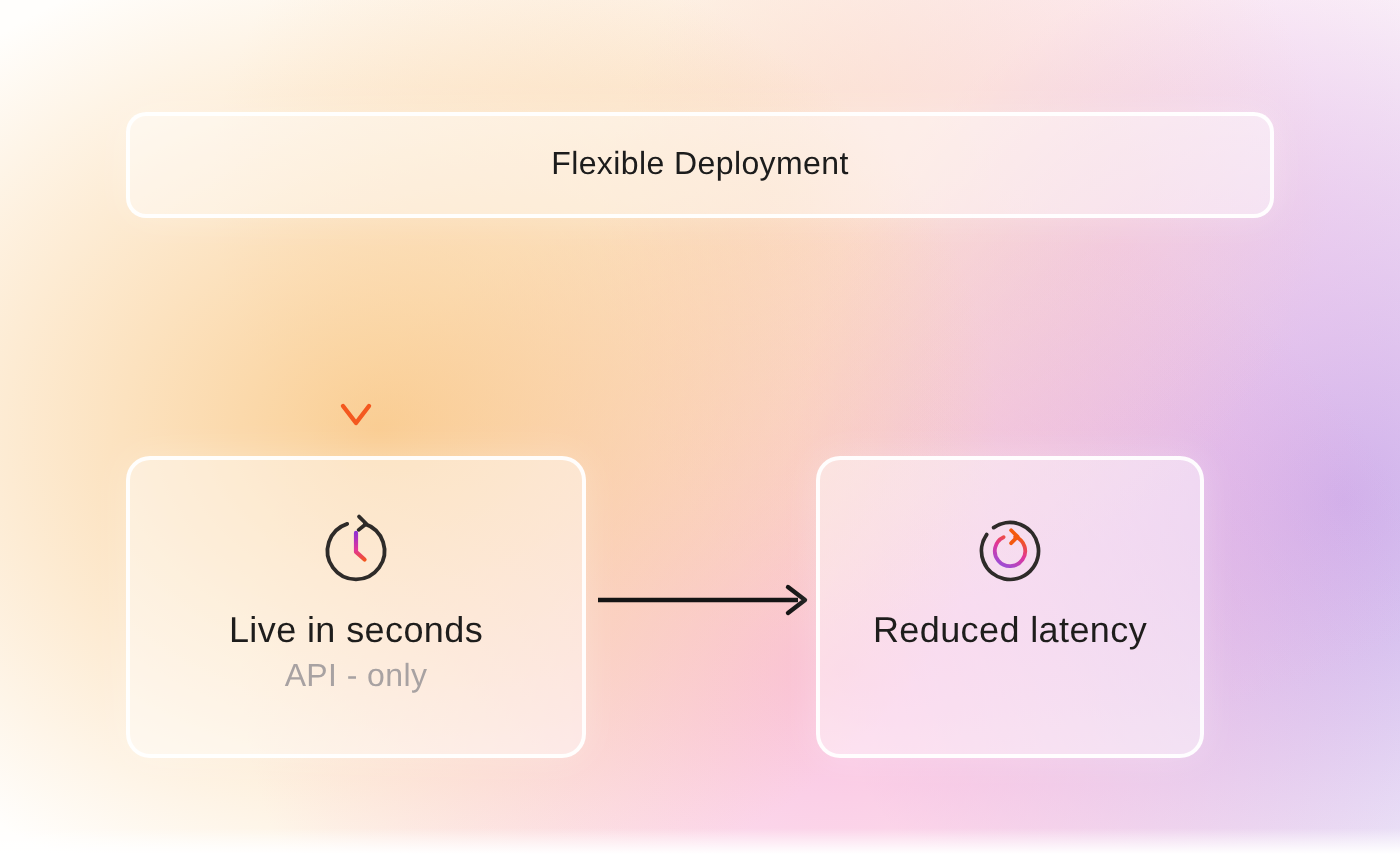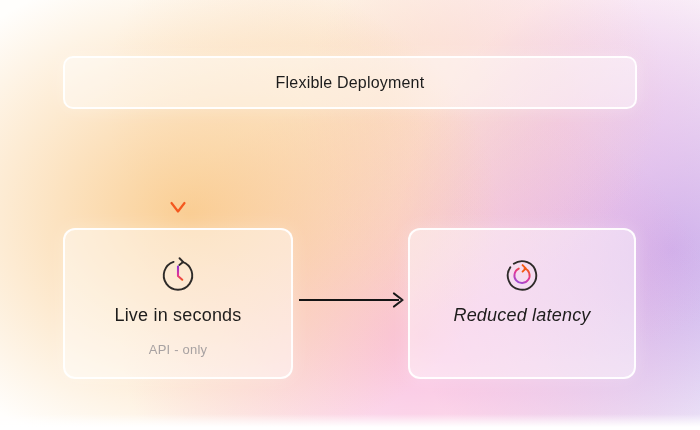--- a/index.html
+++ b/index.html
@@ -43,32 +43,32 @@
   .node-card {
     width: 230px; height: 151px;
     top: 228px;
     border-radius: 12px;
     display: flex;
     flex-direction: column;
     align-items: center;
     padding-top: 26px;
   }
   .node-left  { left: 63px;  }
-  .node-right { left: 408px; width: 228px; font-style: italic; }
+  .node-right { left: 408px; width: 194px; }
   .card-icon { width: 38px; height: 38px; margin-bottom: 9px; }
   .card-title {
     font-size: 18px;
     font-weight: 500;
     color: #1e1d1c;
     line-height: 24px;
-    margin-bottom: 14px;
+    margin-bottom: 3px;
     letter-spacing: 0.2px;
   }
   .card-sub {
-    font-size: 13px;
+    font-size: 16px;
     font-weight: 400;
     color: #a8a2a2;
     line-height: 18px;
     letter-spacing: 0.2px;
   }
   .arrow-down  { position: absolute; left: 169px; top: 122px; }
   .arrow-right { position: absolute; left: 298px; top: 291px; }
 </style>
 </head>
 <body>

